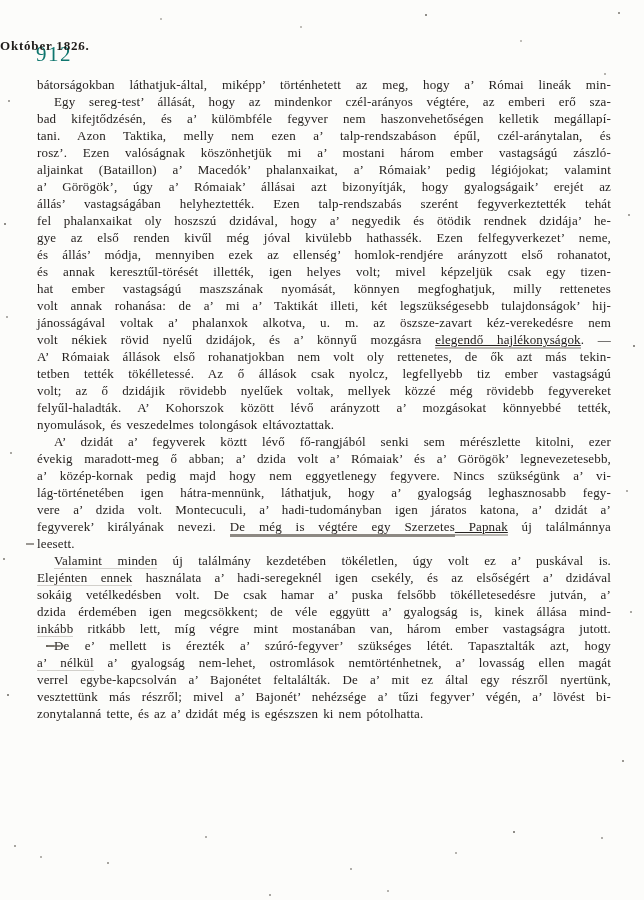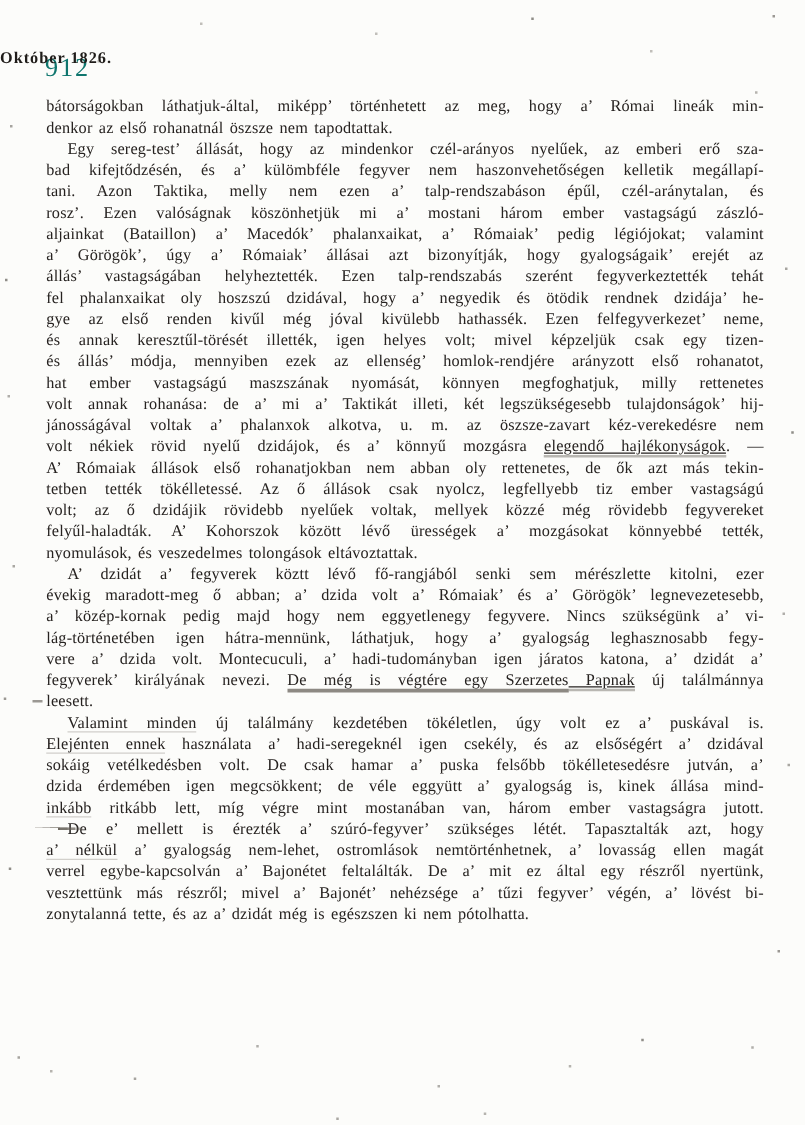--- a/index.html
+++ b/index.html
@@ -70,40 +70,39 @@
 </style>
 </head>
 <body>
 
 <div class="page">
   <div class="speckles"></div>
   <div class="page-number">912</div>
   <div class="running-title">Október 1826.</div>
   <div class="text-block">
       <div class="line"><span>bátorságokban láthatjuk-által, miképp’ történhetett az meg, hogy a’ Római lineák min-</span></div>
-      <div class="line last"><span>denkor az első rohanatnál öszsze nem tapodtattak.</span></div>
-      <div class="line indent"><span>Egy sereg-test’ állását, hogy az mindenkor </span><span class="seg-i">czél-arányos</span><span> nyelűek, az emberi erő sza-</span></div>
+      <div class="line indent"><span>Egy sereg-test’ állását, hogy az mindenkor </span><span class="seg-i">czél-arányos</span><span> végtére, az emberi erő sza-</span></div>
       <div class="line"><span>bad kifejtődzésén, és a’ külömbféle fegyver nem haszonvehetőségen kelletik megállapí-</span></div>
       <div class="line"><span>tani. Azon Taktika, melly nem ezen a’ talp-rendszabáson épűl, czél-aránytalan, és</span></div>
       <div class="line"><span>rosz’. Ezen valóságnak köszönhetjük mi a’ mostani három ember vastagságú zászló-</span></div>
       <div class="line"><span>aljainkat (Bataillon) a’ Macedók’ phalanxaikat, a’ Rómaiak’ pedig légiójokat; valamint</span></div>
       <div class="line"><span>a’ Görögök’, úgy a’ Rómaiak’ állásai azt bizonyítják, hogy gyalogságaik’ erejét az</span></div>
       <div class="line"><span>állás’ vastagságában helyheztették. Ezen talp-rendszabás szerént fegyverkeztették tehát</span></div>
       <div class="line"><span>fel phalanxaikat oly hoszszú dzidával, hogy a’ negyedik és ötödik rendnek dzidája’ he-</span></div>
       <div class="line"><span>gye az első renden kivűl még jóval kivülebb hathassék. Ezen felfegyverkezet’ neme,</span></div>
+      <div class="line"><span>és állás’ módja, mennyiben ezek az ellenség’ homlok-rendjére arányzott első rohanatot,</span></div>
       <div class="line"><span>és annak keresztűl-törését illették, igen helyes volt; mivel képzeljük csak egy tizen-</span></div>
-      <div class="line"><span>és állás’ módja, mennyiben ezek az ellenség’ homlok-rendjére arányzott első rohanatot,</span></div>
       <div class="line"><span>hat ember vastagságú maszszának nyomását, könnyen megfoghatjuk, milly rettenetes</span></div>
       <div class="line"><span>volt annak rohanása: de a’ mi a’ Taktikát illeti, két legszükségesebb tulajdonságok’ hij-</span></div>
       <div class="line"><span>jánosságával voltak a’ phalanxok alkotva, u. m. az öszsze-zavart kéz-verekedésre nem</span></div>
       <div class="line"><span>volt nékiek rövid nyelű dzidájok, és a’ könnyű mozgásra </span><span class="seg-u2">elegendő hajlékonyságok</span><span>. —</span></div>
-      <div class="line"><span>A’ Rómaiak állások első rohanatjokban nem abban oly rettenetes, de ők azt más tekin-</span></div>
+      <div class="line"><span>A’ Rómaiak állások első rohanatjokban nem volt oly rettenetes, de ők azt más tekin-</span></div>
       <div class="line"><span>tetben tették tökélletessé. Az ő állások csak nyolcz, legfellyebb tiz ember vastagságú</span></div>
       <div class="line"><span>volt; az ő dzidájik rövidebb nyelűek voltak, mellyek közzé még rövidebb fegyvereket</span></div>
-      <div class="line"><span>felyűl-haladták. A’ Kohorszok között lévő ürességek a’ mozgásokat könnyebbé tették,</span></div>
+      <div class="line"><span>felyűl-haladták. A’ Kohorszok között lévő arányzott a’ mozgásokat könnyebbé tették,</span></div>
       <div class="line last"><span>nyomulások, és veszedelmes tolongások eltávoztattak.</span></div>
       <div class="line indent"><span>A’ dzidát a’ fegyverek köztt lévő fő-rangjából senki sem mérészlette kitolni, ezer</span></div>
       <div class="line"><span>évekig maradott-meg ő abban; a’ dzida volt a’ Rómaiak’ és a’ Görögök’ legnevezetesebb,</span></div>
       <div class="line"><span>a’ közép-kornak pedig majd hogy nem eggyetlenegy fegyvere. Nincs szükségünk a’ vi-</span></div>
       <div class="line"><span>lág-történetében igen hátra-mennünk, láthatjuk, hogy a’ gyalogság leghasznosabb fegy-</span></div>
       <div class="line"><span>vere a’ dzida volt. Montecuculi, a’ hadi-tudományban igen járatos katona, a’ dzidát a’</span></div>
       <div class="line"><span>fegyverek’ királyának nevezi. </span><span class="seg-u">De még is végtére egy Szerzetes</span><span class="seg-u2"> Papnak</span><span> új találmánnya</span></div>
       <div class="line last"><span class="margin-mark dash"></span><span>leesett.</span></div>
       <div class="line indent"><span class="seg-u3">Valamint minden</span><span> új találmány kezdetében tökéletlen, úgy volt ez a’ puskával is.</span></div>
       <div class="line"><span class="seg-u3">Elejénten ennek</span><span> használata a’ hadi-seregeknél igen csekély, és az elsőségért a’ dzidával</span></div>

